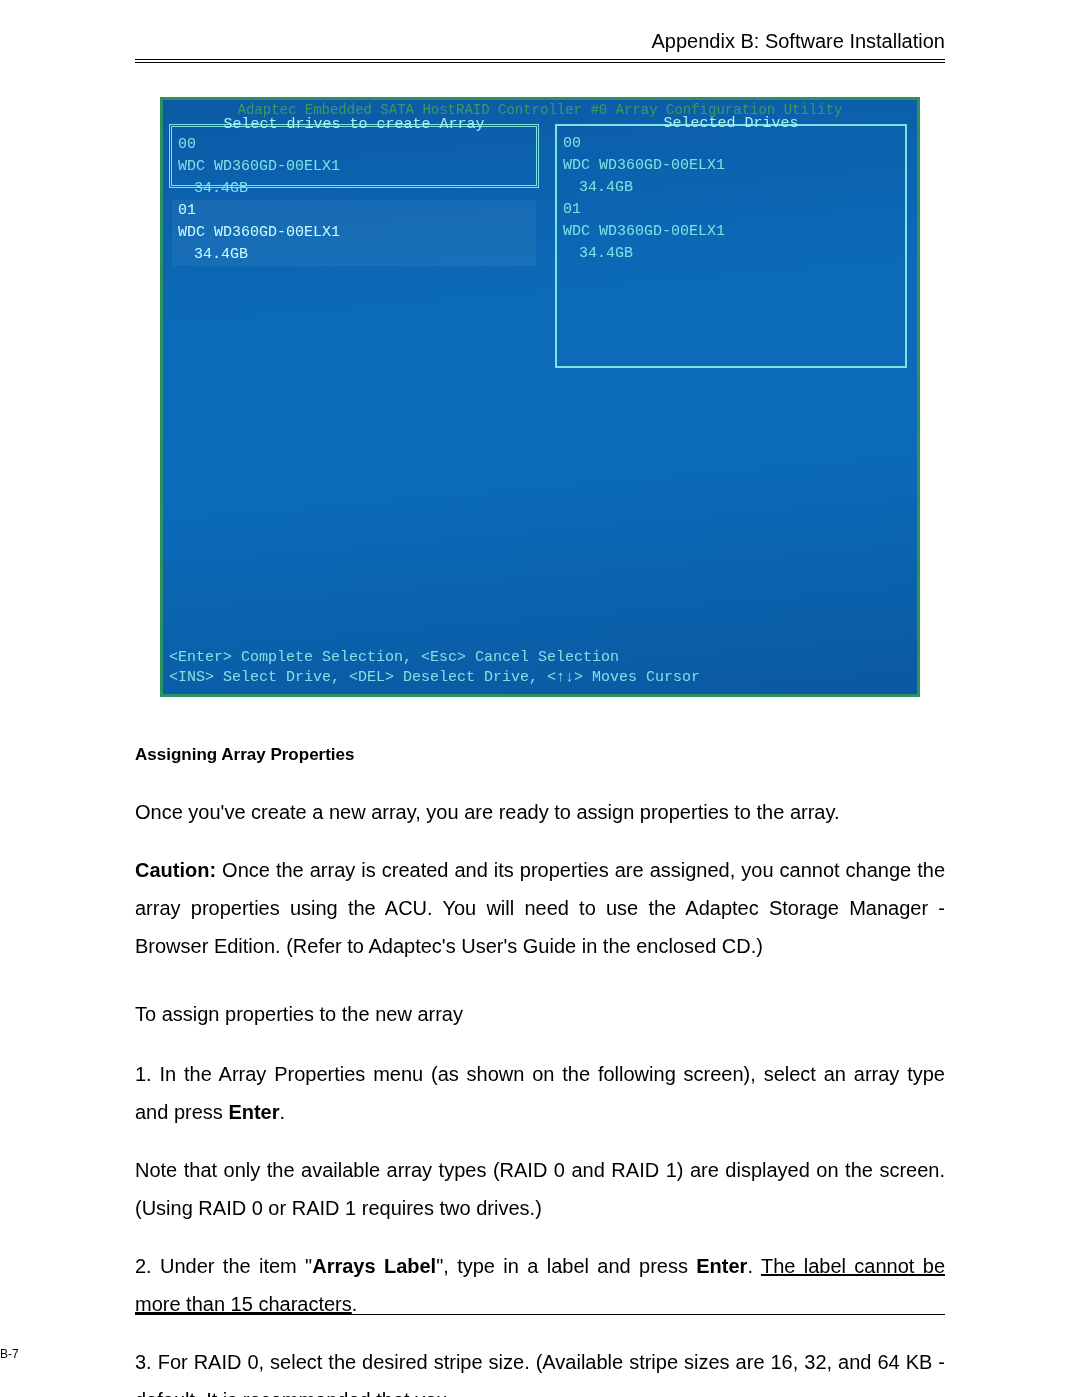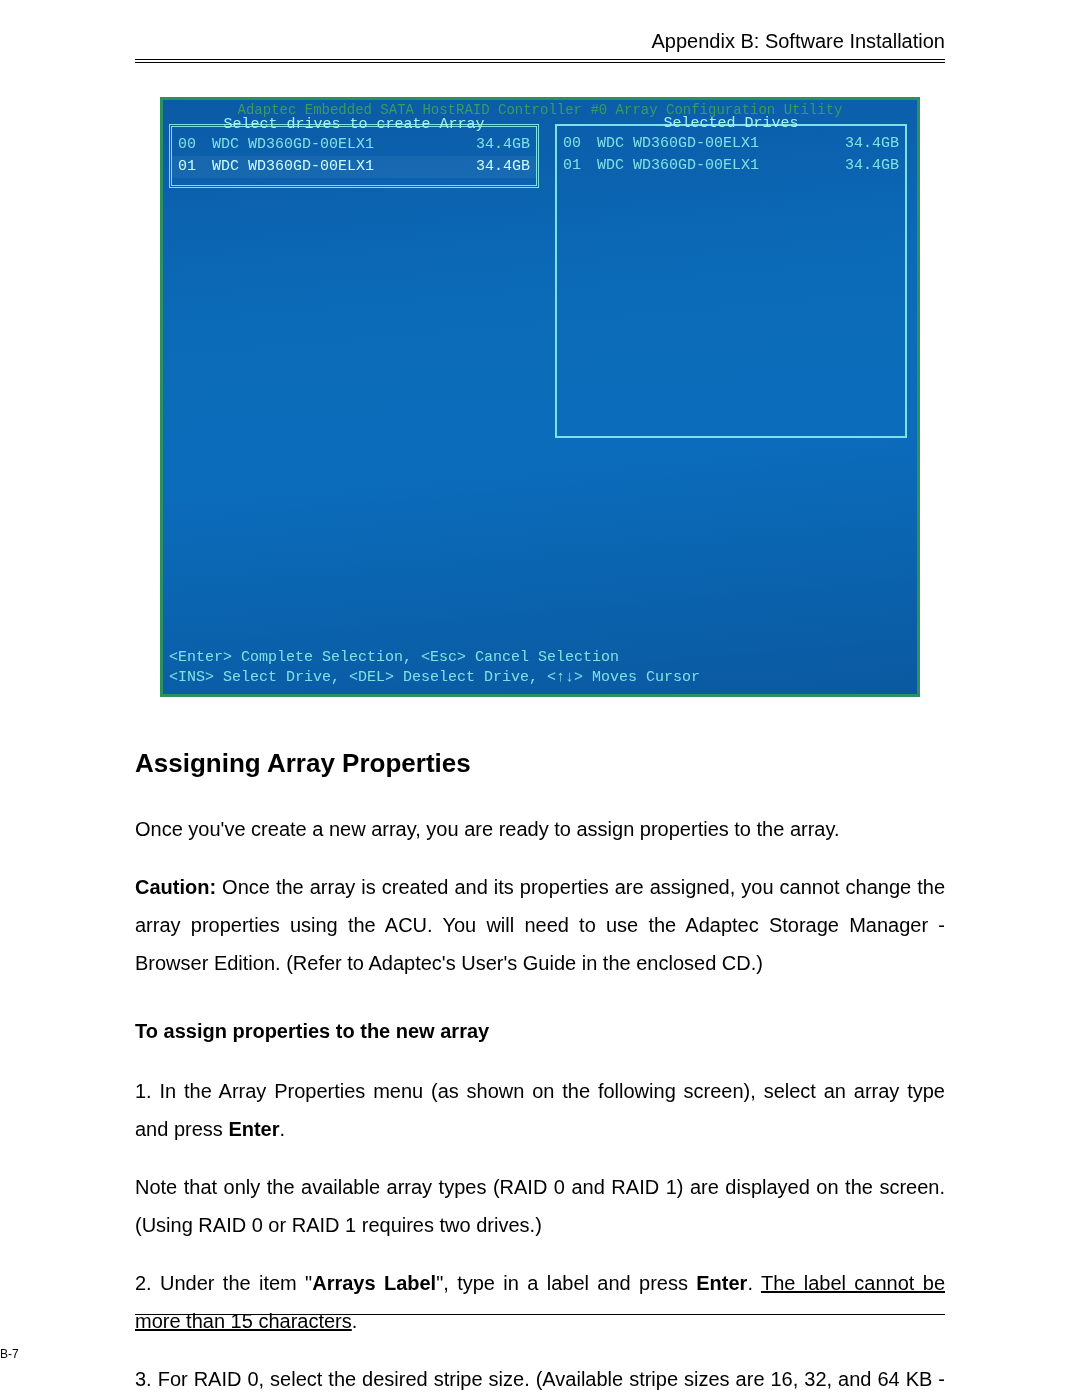--- a/index.html
+++ b/index.html
@@ -67,29 +67,30 @@
     color: #a8f2f2;
     background: transparent;
     font-size: 15px;
   }
   .console .left-panel {
     top: 24px; left: 6px;
     width: 370px; height: 64px;
   }
   .console .right-panel {
     top: 24px; left: 392px;
-    width: 352px; height: 314px;
+    width: 352px; height: 244px;
     border-style: solid;
     border-width: 2px;
   }
   .console .row {
     display: flex;
     padding: 0 6px;
     font-size: 15px;
     line-height: 22px;
+    flex-direction: column;
   }
   .console .row .c-id   { width: 34px; }
   .console .row .c-name { flex: 1; }
   .console .row .c-size { width: 70px; text-align: right; }
   .console .row.highlight {
     color: #a8f2f2;
     filter: brightness(1.2);
   }
   .console .left-panel .row.highlight { background: rgba(255,255,255,0.05); }
 
@@ -103,28 +104,28 @@
   }
 
   
   .body-text {
     margin-top: 42px;
     font-size: 20px;
     line-height: 1.9;
     text-align: justify;
   }
   .body-text h2 {
-    font-size: 26px;
+    font-size: 17px;
     font-weight: bold;
     margin: 0 0 22px 0;
     text-align: left;
   }
   .body-text h3 {
     font-size: 20px;
-    font-weight: bold;
+    font-weight: normal;
     margin: 30px 0 22px 0;
     text-align: left;
   }
   .body-text p { margin: 0 0 20px 0; }
   .underline { text-decoration: underline; }
 
   .bottom-rule {
     position: absolute;
     left: 135px; right: 135px;
     bottom: 74px;

